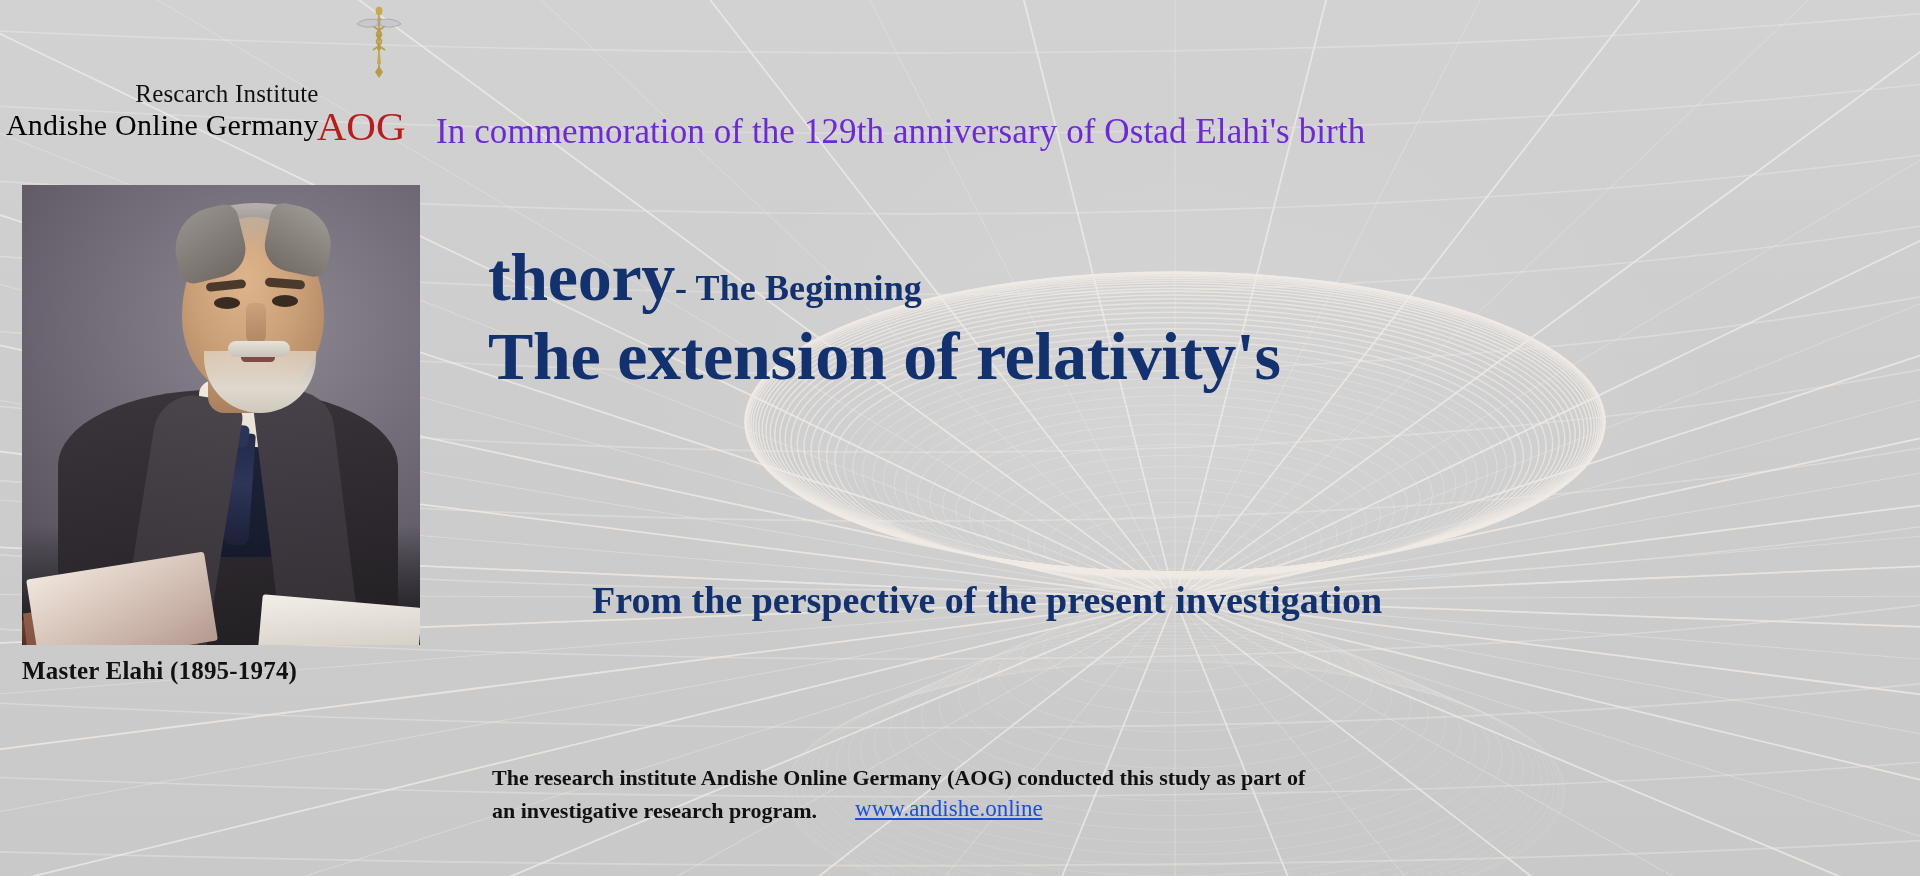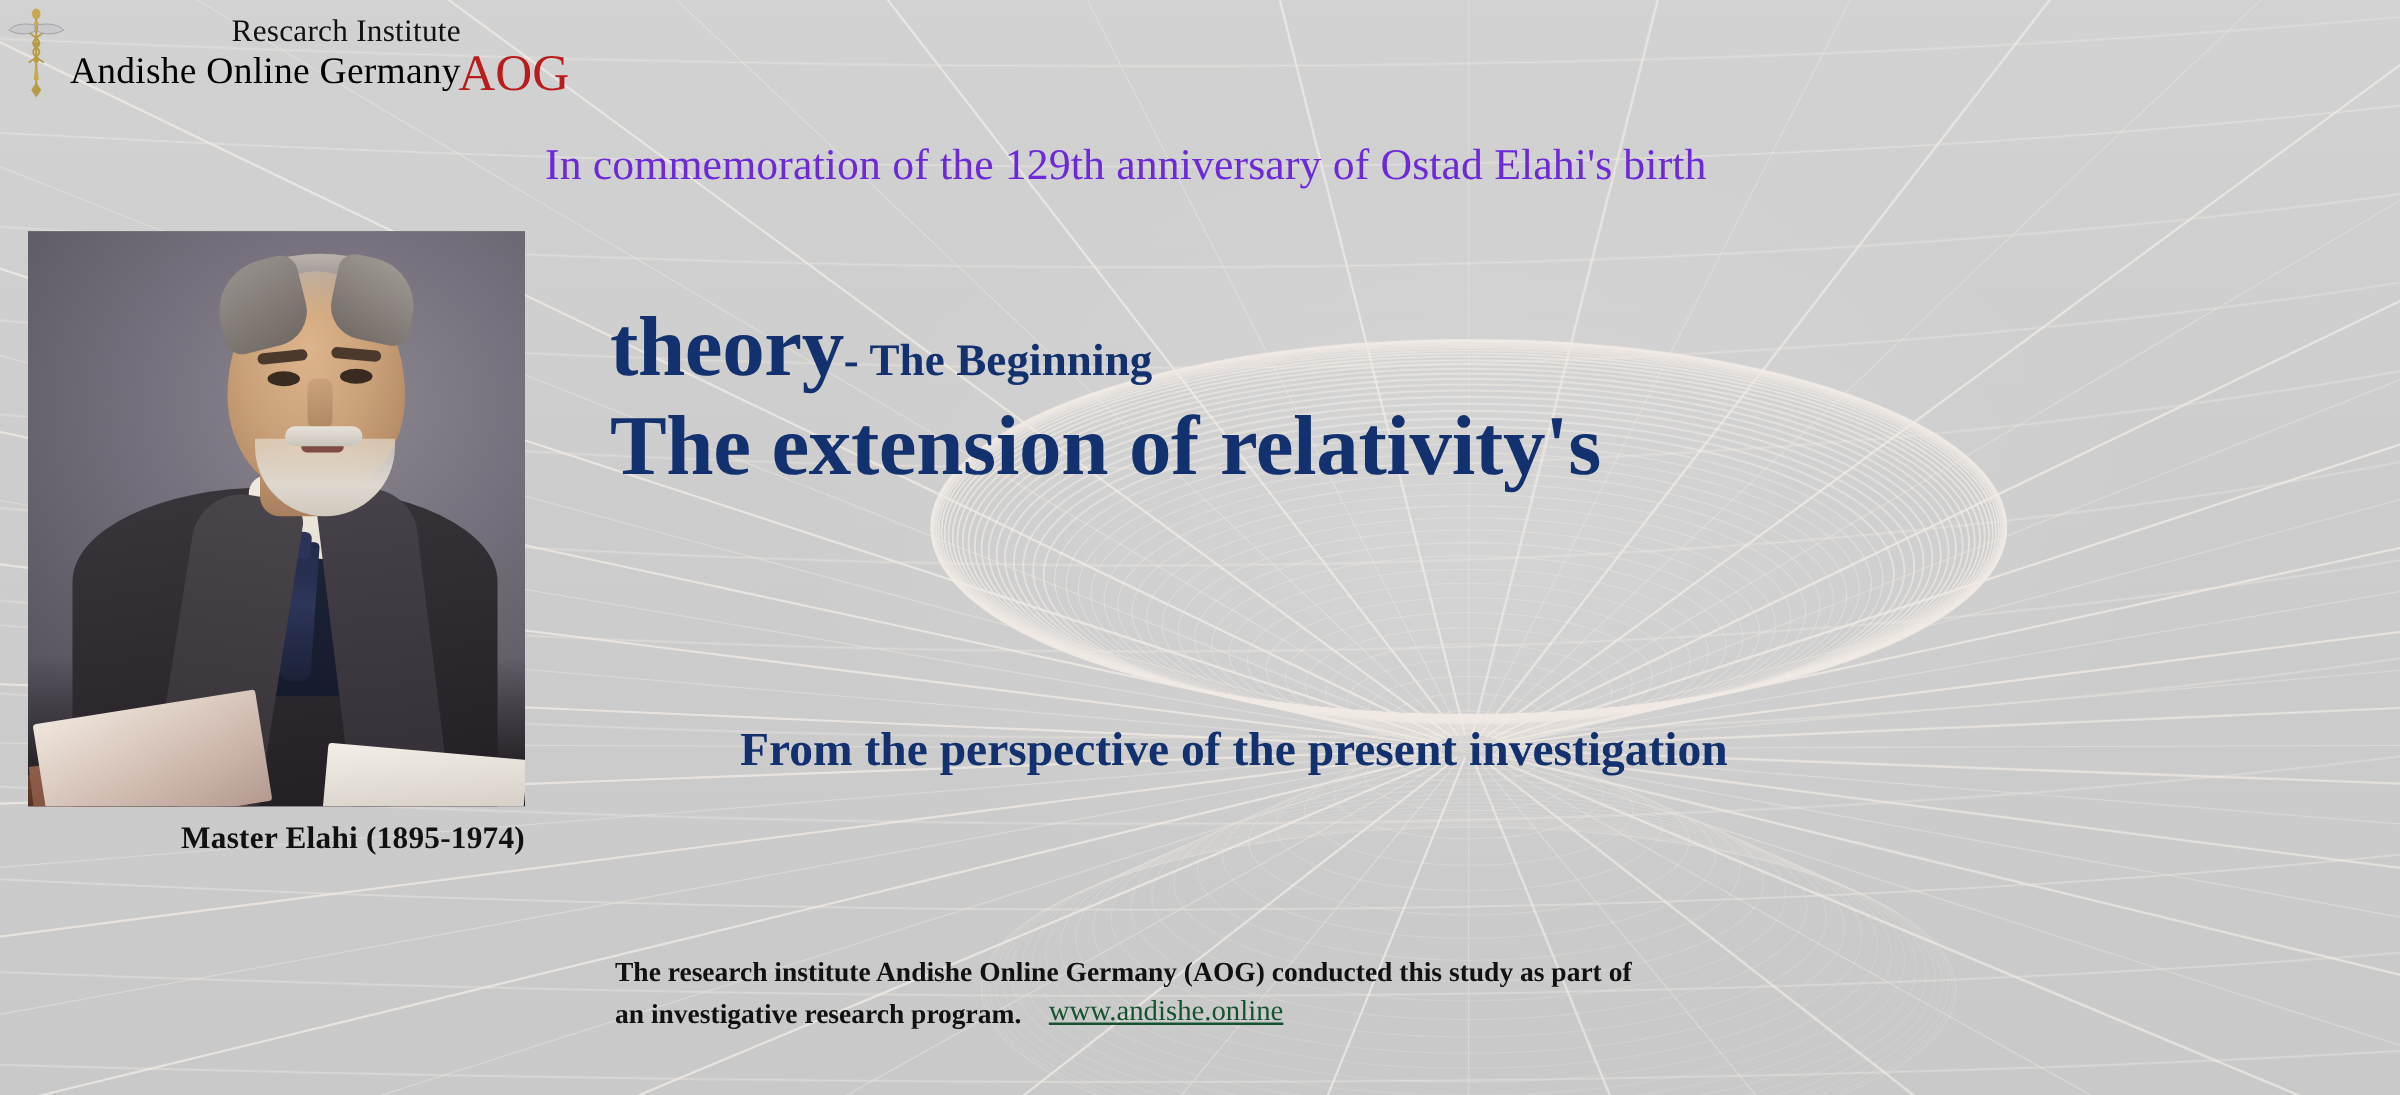--- a/index.html
+++ b/index.html
@@ -13,21 +13,21 @@
 
   
   #bg-wormhole{position:absolute;left:0;top:0;width:1920px;height:876px;z-index:0;}
   #bg-base{position:absolute;inset:0;
     background:
       radial-gradient(ellipse 900px 520px at 1180px 430px, rgba(255,255,255,.16) 0%, rgba(255,255,255,0) 62%),
       linear-gradient(180deg,#d2d2d2 0%,#cdcdcd 45%,#c9c9c9 100%);
     z-index:0;}
 
   
-  #logo{position:absolute;left:6px;top:4px;z-index:6;display:flex;align-items:flex-end;}
+  #logo{position:absolute;left:6px;top:4px;z-index:6;display:flex;align-items:flex-end;flex-direction:column;}
   #caduceus{width:46px;height:74px;margin-right:4px;margin-bottom:2px;}
   .logo-words{display:flex;align-items:flex-end;}
   .logo-lines{display:flex;flex-direction:column;align-items:flex-end;
     line-height:1.12;padding-bottom:6px;}
   .logo-l1{font-size:25px;color:#111;letter-spacing:.2px;}
   .logo-l2{font-size:30px;color:#000000;letter-spacing:.2px;}
   #logo-aog{font-size:41px;color:#b91c1c;line-height:.92;letter-spacing:0px;
     margin-left:-2px;margin-bottom:2px;}
 
   
@@ -96,38 +96,38 @@
   #pt-paperL{left:10px;top:380px;width:180px;height:90px;
       background:linear-gradient(160deg,#efe6dd 0%,#cfb9ae 60%,#b49a90 100%);
       transform:rotate(-9deg);border-radius:3px;}
   #pt-paperL2{left:4px;top:418px;width:170px;height:60px;
       background:linear-gradient(160deg,#8f5d4a 0%,#6c4236 100%);transform:rotate(-7deg);}
   #pt-paperR{left:238px;top:416px;width:160px;height:58px;
       background:linear-gradient(170deg,#f3efe8 0%,#cdc6bd 100%);
       transform:rotate(5deg);border-radius:3px;}
   #pt-deskL{left:0px;top:430px;width:120px;height:40px;
       background:linear-gradient(180deg,#6b3e2c 0%,#4a2a1e 100%);transform:rotate(-5deg);}
-  #portrait-caption{margin-top:12px;text-align:right;width:398px;
+  #portrait-caption{margin-top:12px;text-align:left;width:398px;
       font-size:25px;font-weight:bold;color:#111;letter-spacing:.2px;}
 
   
   #headline{position:absolute;left:488px;top:238px;z-index:6;width:1000px;}
   .hl-line{color:#12316e;font-weight:bold;line-height:1.16;white-space:nowrap;}
   #hl-line1{font-size:68px;letter-spacing:-.3px;}
   #hl-line2wrap{display:flex;align-items:baseline;}
   #hl-line2{font-size:68px;letter-spacing:-.3px;}
   #hl-sub{font-size:36px;font-weight:bold;color:#12316e;
       font-family:"Liberation Serif",serif;letter-spacing:.1px;margin-left:0px;}
   #perspective{position:absolute;left:580px;top:578px;z-index:6;
       font-size:38px;font-weight:bold;color:#12316e;white-space:nowrap;margin-left:12px;}
 
   
   #footer{position:absolute;left:492px;top:762px;z-index:6;line-height:1.42;}
   .ft-line{font-size:22px;font-weight:bold;color:#111;white-space:nowrap;}
-  #ft-url{font-size:23px;font-weight:normal;color:#14532d;margin-left:22px;}
+  #ft-url{font-size:23px;font-weight:normal;color:#1d4ed8;margin-left:38px;}
   .ft-row{display:flex;align-items:flex-end;}
 </style>
 </head>
 <body>
 
 <div id="stage">
 
   <div id="bg-base"></div>
 
   <svg id="bg-wormhole" viewBox="0 0 1920 876" preserveAspectRatio="none" aria-hidden="true">

